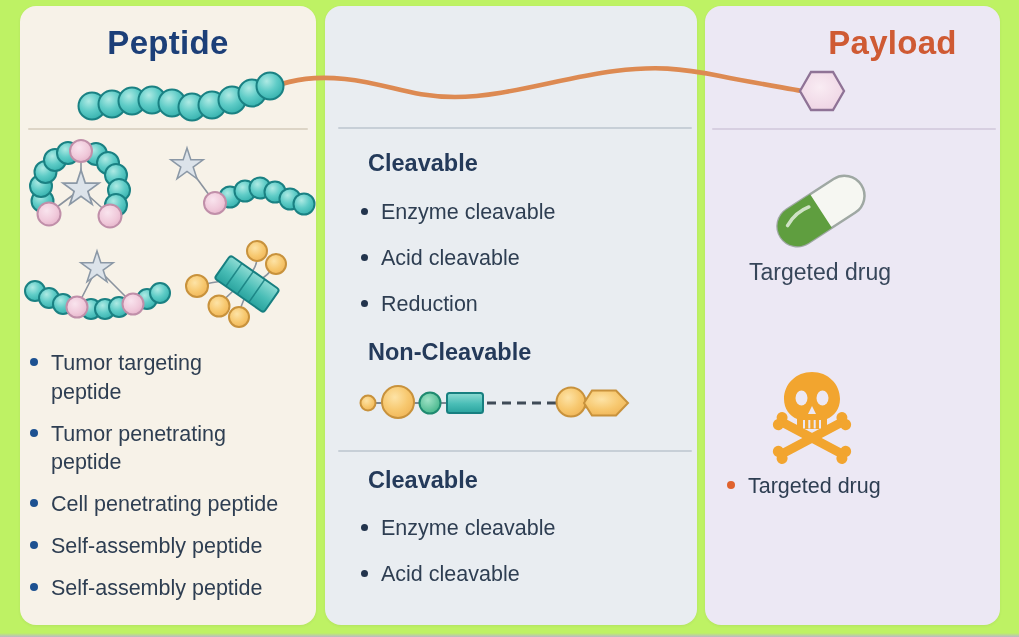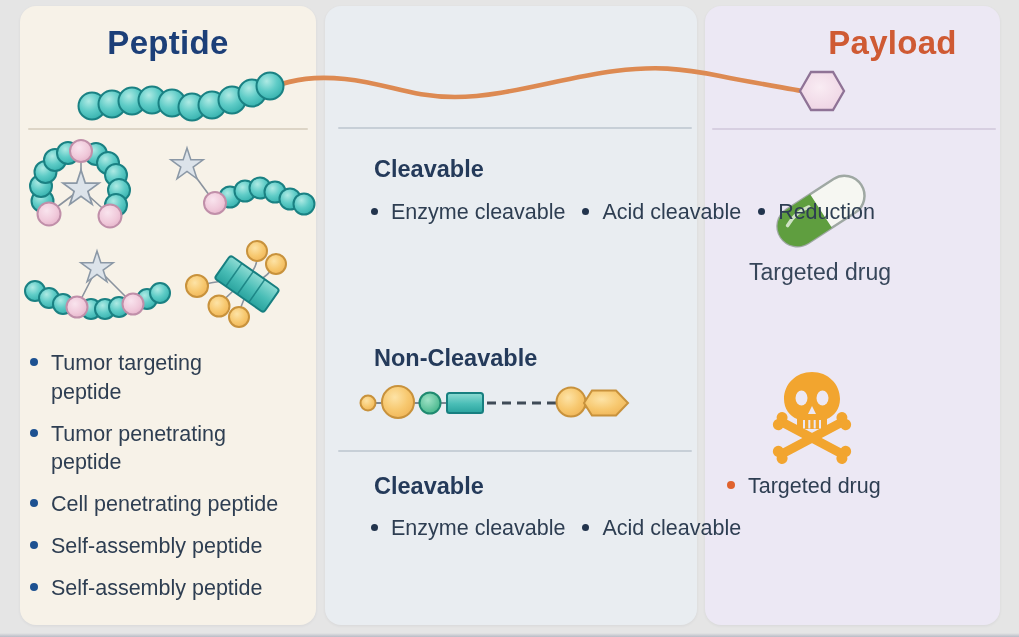--- a/index.html
+++ b/index.html
@@ -1,16 +1,16 @@
 <!DOCTYPE html>
 <html><head>
 <meta charset="utf-8">
 <style>
   html,body{margin:0;padding:0;background:#fff;}
-  .canvas{position:relative;width:1019px;height:637px;background:#e5e5e5;overflow:hidden;
+  .canvas{position:relative;width:1019px;height:637px;background:#bef264;overflow:hidden;
           font-family:"Liberation Sans",sans-serif;color:#2e3e52;}
   .col{position:absolute;top:6px;height:619px;border-radius:16px;box-shadow:0 1px 3px rgba(40,40,60,.07);}
   .col-peptide{left:20px;width:296px;background:#f7f2e8;}
   .col-linker{left:325px;width:372px;background:#e9edf1;}
   .col-payload{left:705px;width:295px;background:#ece8f4;}
   .title{position:absolute;top:24px;margin:0;font-size:33px;font-weight:700;text-align:center;letter-spacing:.3px;}
   .t-peptide{left:20px;width:296px;color:#1c3f78;}
   .t-linker{left:325px;width:372px;color:#4e7a6e;}
   .t-payload{left:705px;width:295px;color:#cf5a33;padding-left:40px;}
   .div-line{position:absolute;height:2px;border-radius:1px;}
@@ -22,23 +22,23 @@
   
   .li{display:flex;align-items:flex-start;gap:13px;}
   .dot{flex:0 0 auto;width:8px;height:8px;border-radius:50%;margin-top:9px;}
   .dot-blue{background:#1d5191;}
   .dot-navy{background:#22344d;width:7px;height:7px;margin-top:10px;}
   .dot-orange{background:#e0622d;}
   .txt{font-size:21.5px;line-height:1.34;color:#2e3e52;}
   .peptide-list{position:absolute;left:30px;top:349px;width:288px;display:flex;flex-direction:column;gap:13px;}
   .peptide-list .li:nth-child(-n+2) .txt{max-width:196px;}
   .peptide-list .li:nth-child(n+3) .txt{white-space:nowrap;}
-  .lk-h{position:absolute;left:368px;margin:6px;font-size:23.5px;font-weight:700;color:#243a5a;}
+  .lk-h{position:absolute;left:368px;margin:0;font-size:23.5px;font-weight:700;color:#243a5a;}
   .lk-h1{top:150px;} .lk-h2{top:339px;} .lk-h3{top:467px;}
-  .lk-ul{position:absolute;left:371px;display:flex;flex-direction:row;gap:17px;width:300px;}
+  .lk-ul{position:absolute;left:361px;display:flex;flex-direction:column;gap:17px;width:300px;justify-content:flex-end;}
   .lk-ul1{top:198px;} .lk-ul2{top:514px;}
   .lk-ul .txt{white-space:nowrap;font-size:21.5px;}
   .pl-label{position:absolute;left:715px;top:259px;width:210px;text-align:center;font-size:23px;color:#37465a;}
   .pl-list{position:absolute;left:727px;top:472px;display:flex;flex-direction:column;gap:18px;}
   .pl-list .txt{white-space:nowrap;}
   .bottom-edge{position:absolute;left:0;right:0;bottom:0;height:4px;
                background:linear-gradient(to bottom,rgba(190,192,204,0),#b9bcc6);}
 </style>
 </head>
 <body>

